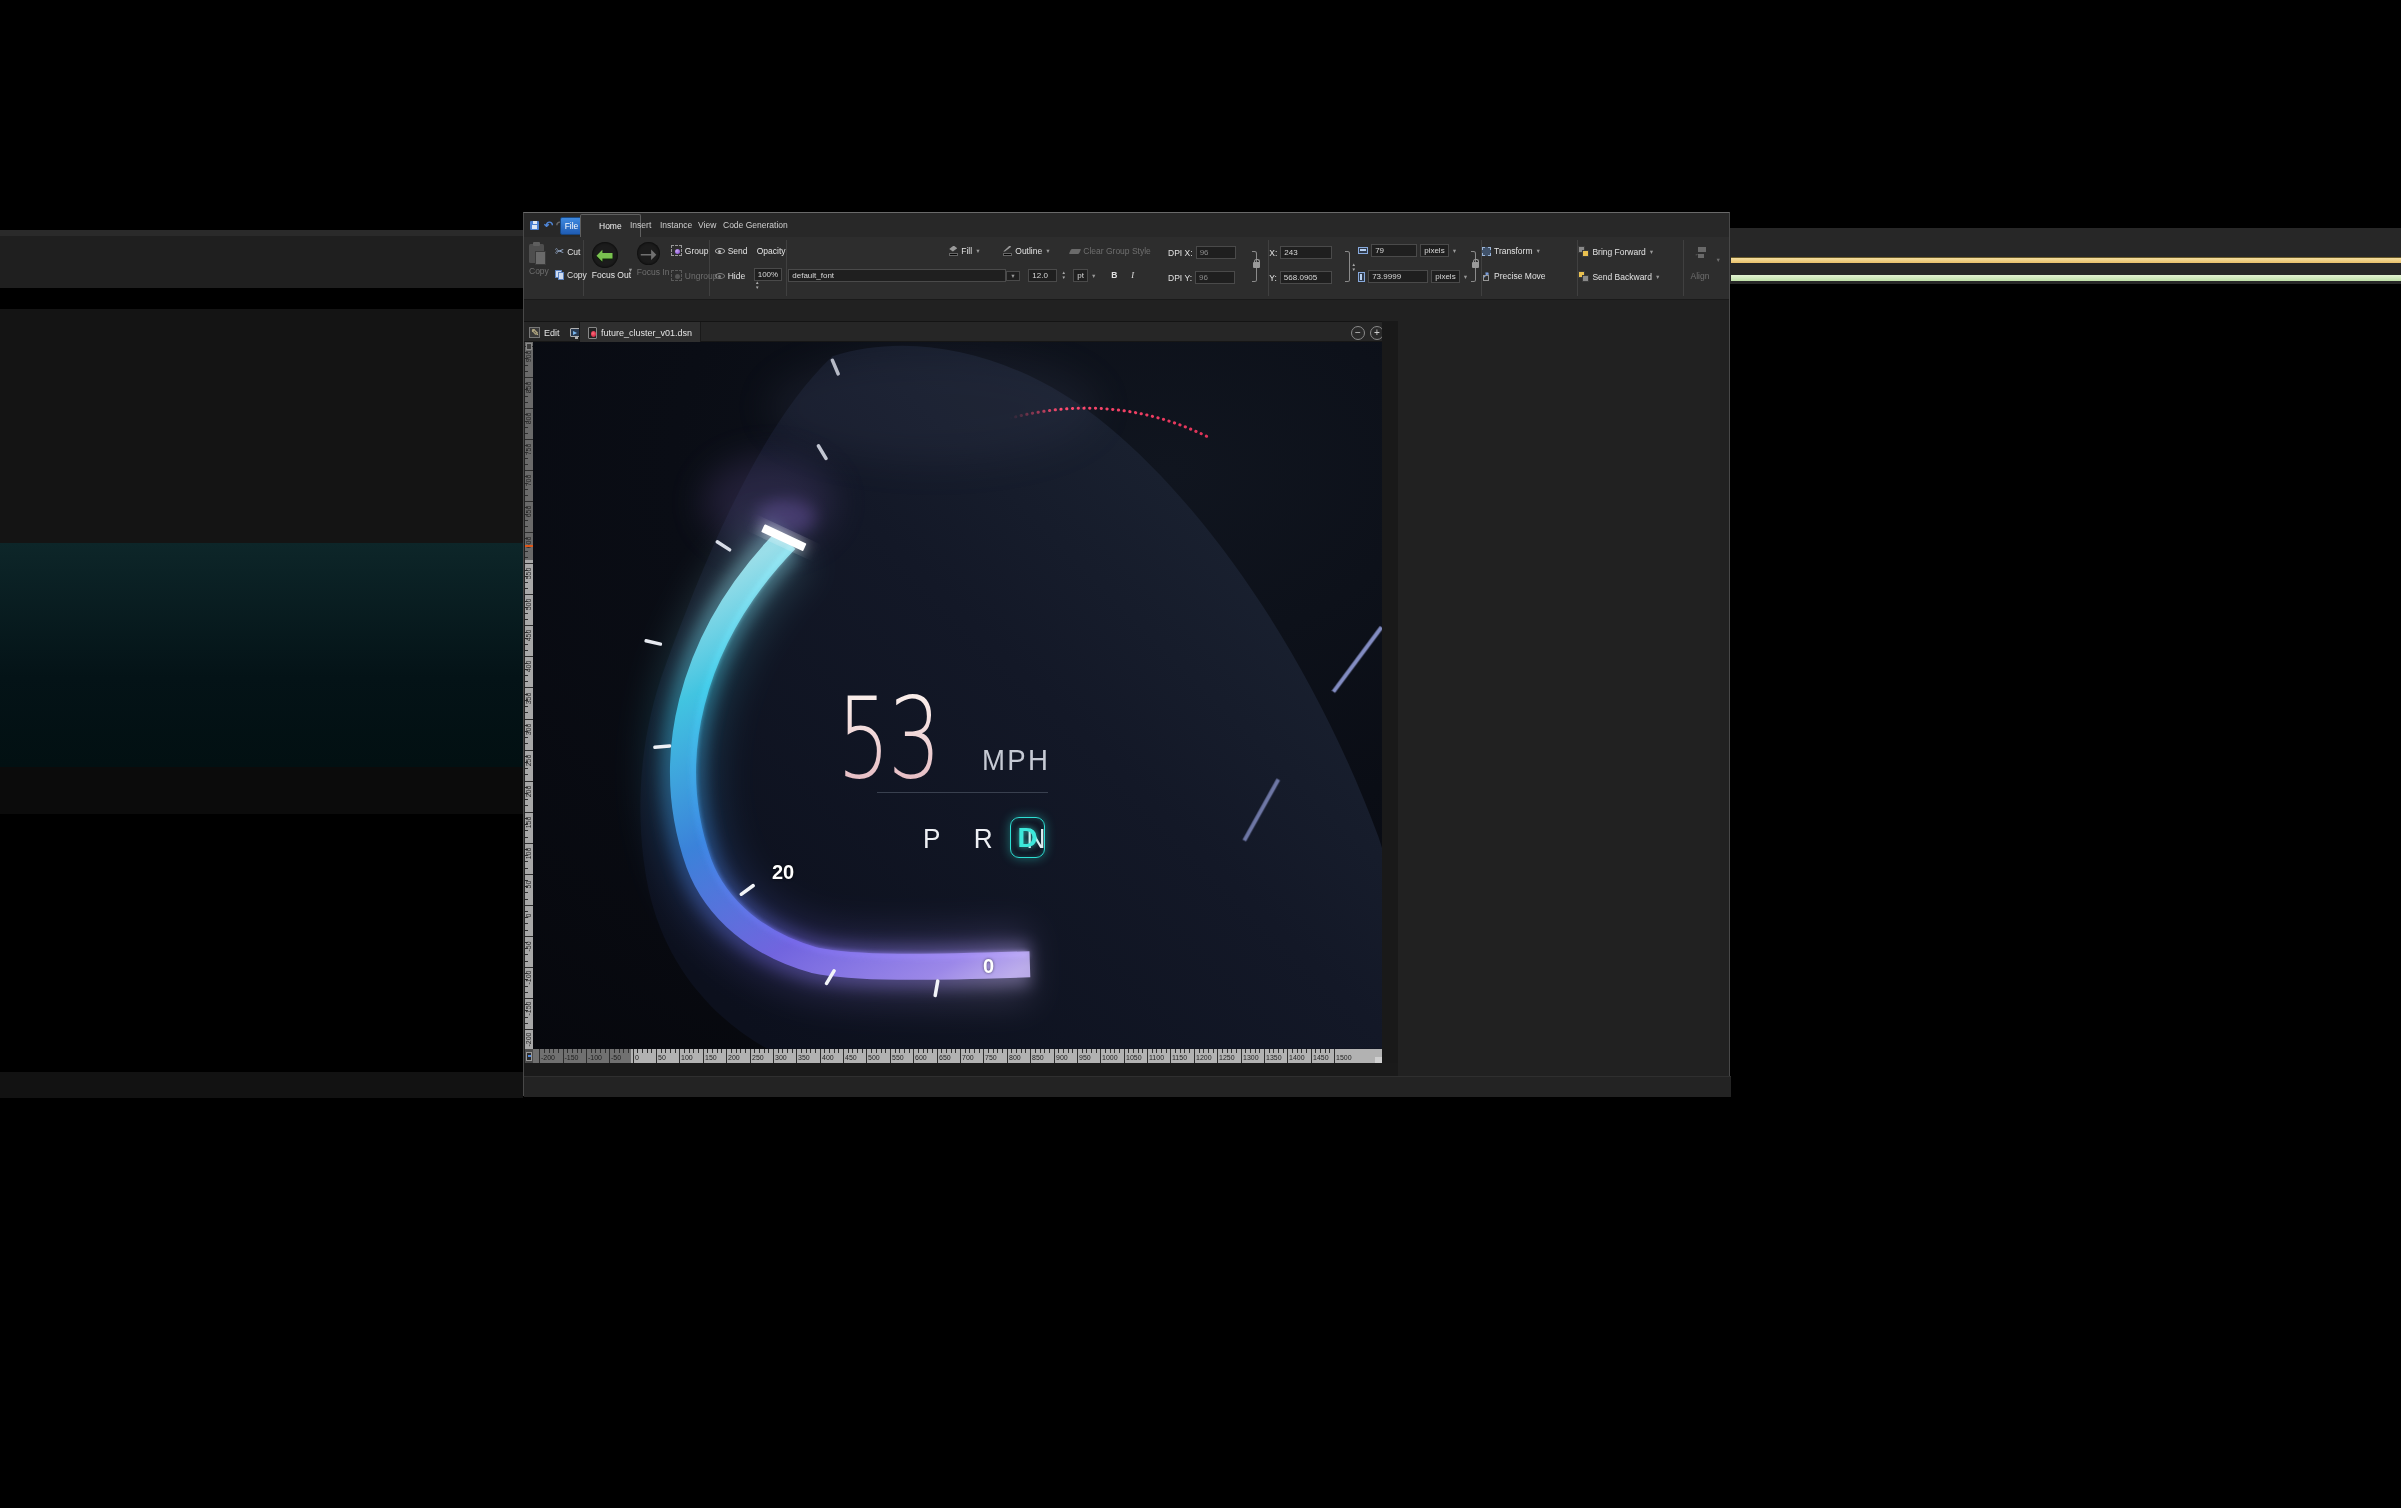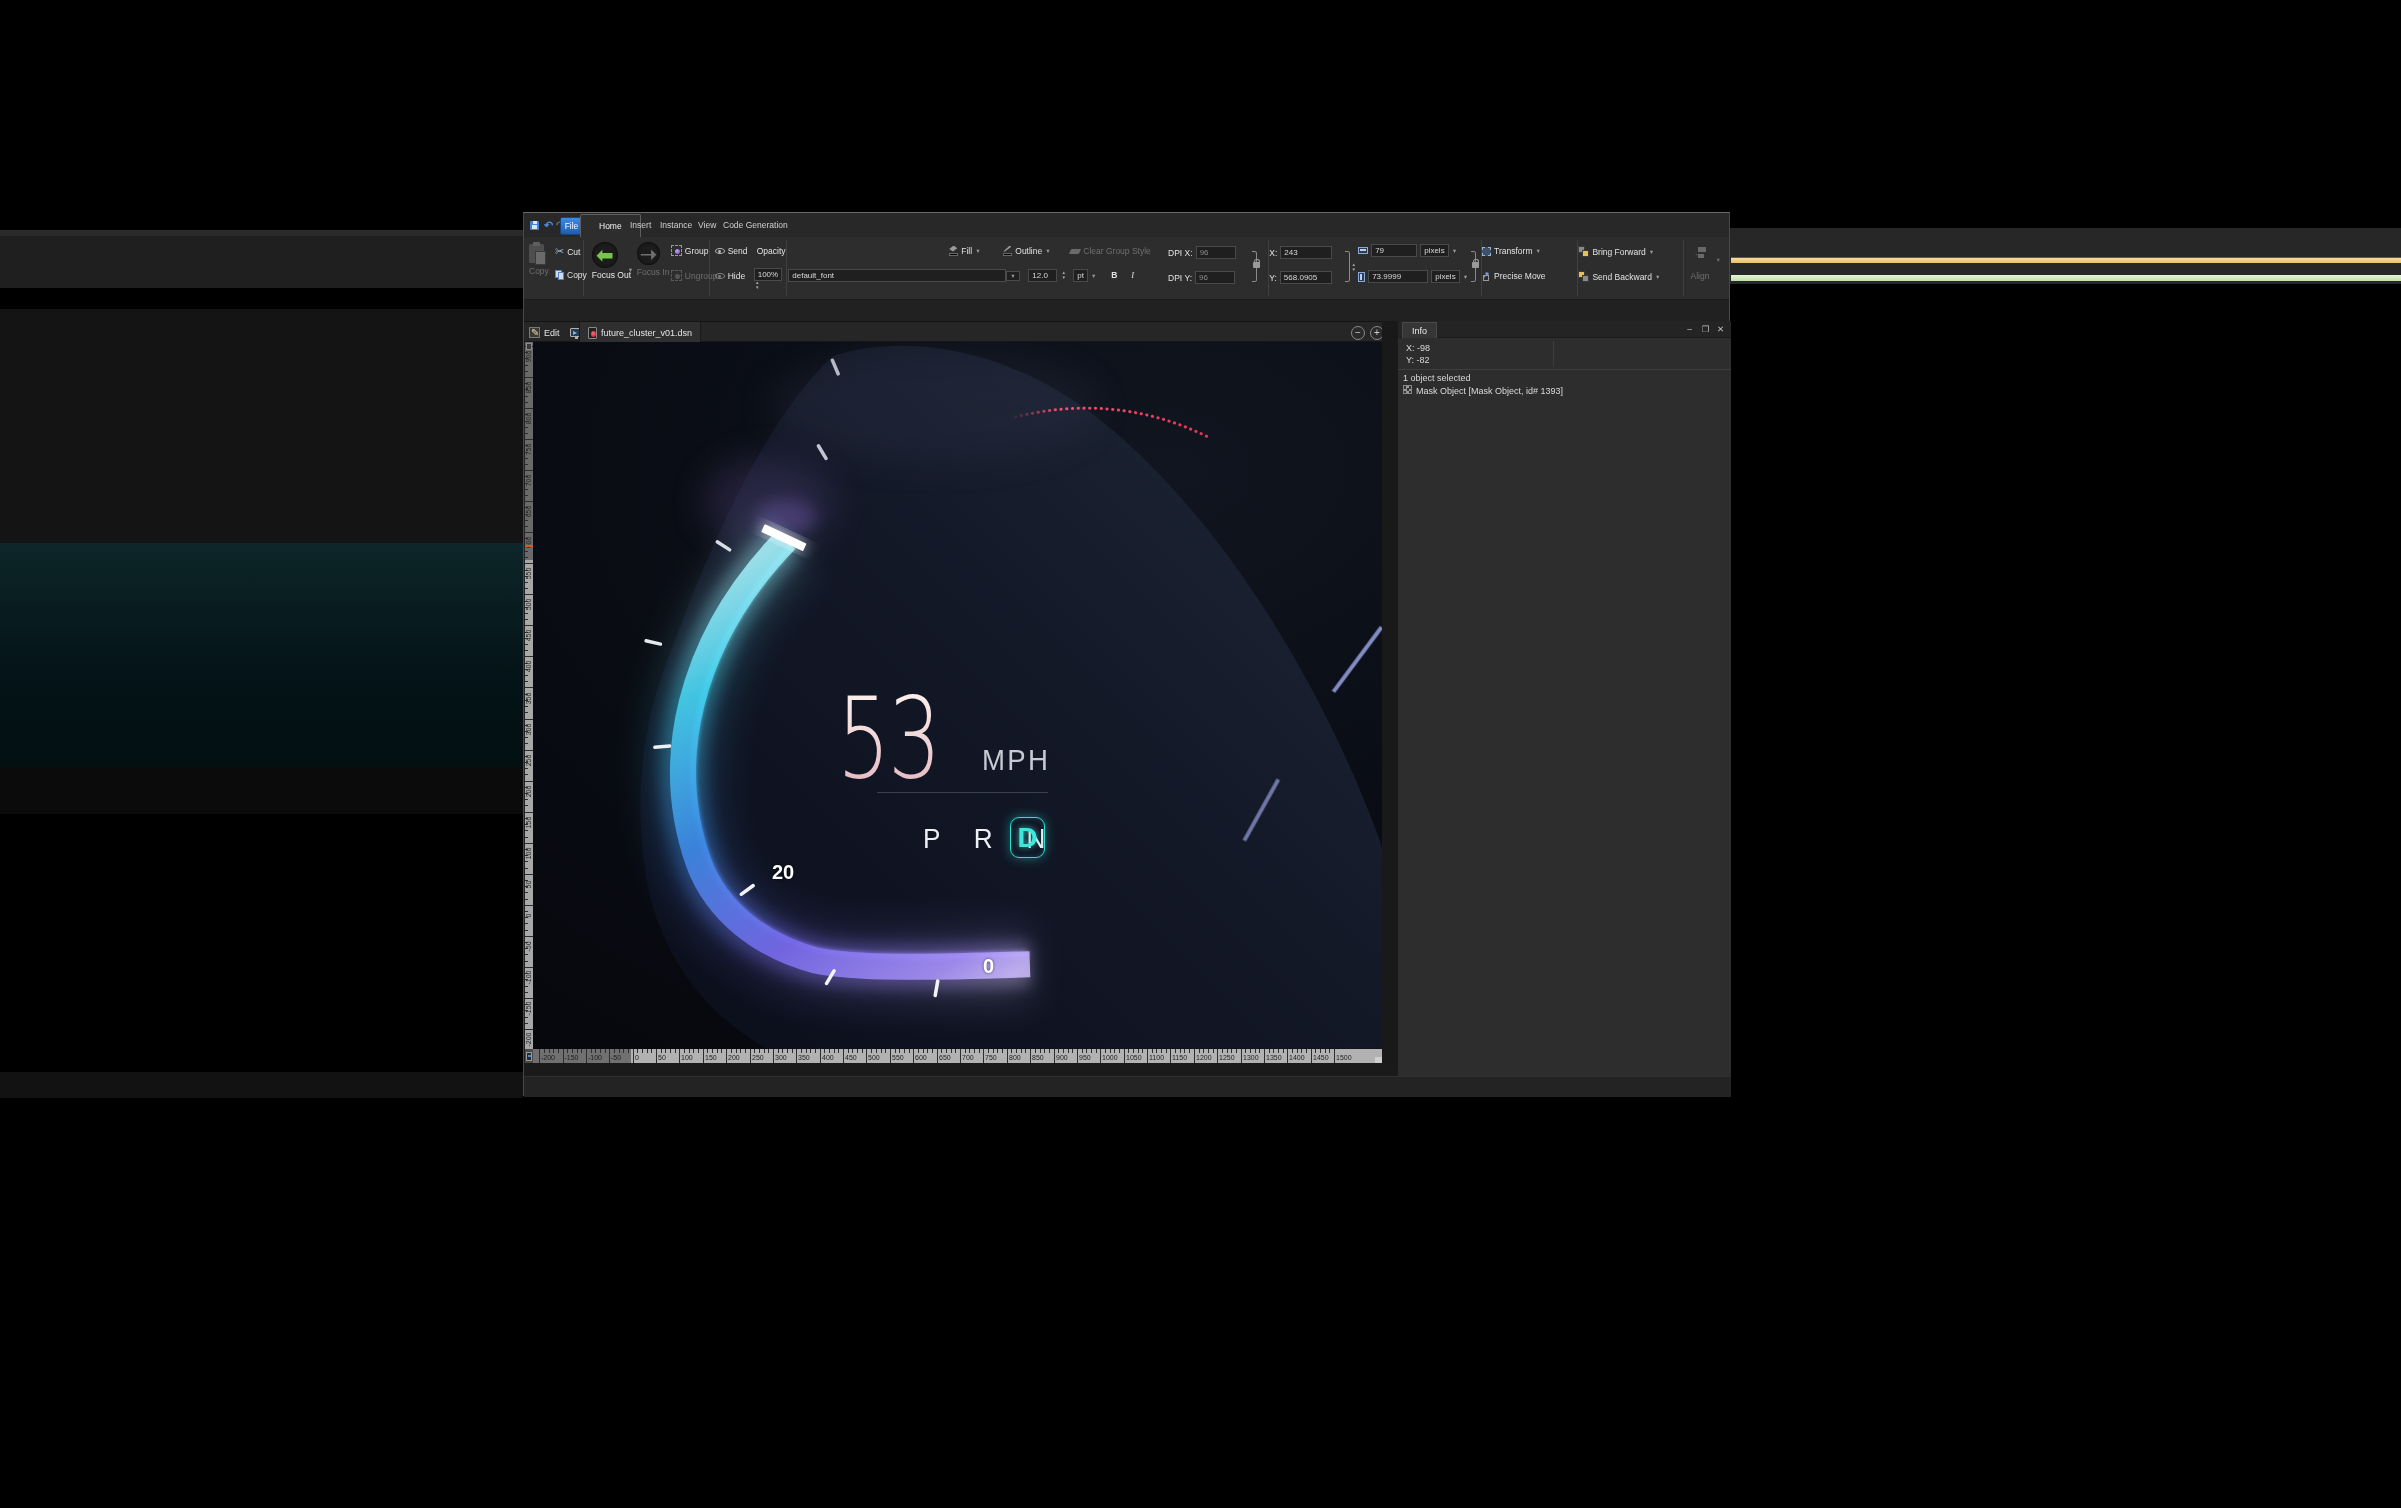--- a/index.html
+++ b/index.html
@@ -872,32 +872,17 @@
       <div id="gear-letters" class="cluster-text">P R N</div>
       <div id="gear-d-badge" style="border-color: rgb(45, 223, 211);"><span>D</span></div>
       <div id="gauge-label-20" class="cluster-text">20</div>
       <div id="gauge-label-0" class="cluster-text">0</div>
     </div>
 
     <div id="canvas-gap-right"></div>
     <div id="canvas-corner-thumb"></div>
     <div id="below-ruler"></div>
 
-    <div id="info-panel">
-      <div id="info-header">
-        <div id="info-tab">Info</div>
-        <div class="win-ctrl" id="info-min">–</div>
-        <div class="win-ctrl" id="info-restore">❐</div>
-        <div class="win-ctrl" id="info-close">✕</div>
-      </div>
-      <div class="info-coord" id="info-x">X: -98</div>
-      <div class="info-coord" id="info-y">Y: -82</div>
-      <div id="info-coldiv"></div>
-      <div id="info-rowdiv"></div>
-      <div id="info-selection">1 object selected</div>
-      <div id="mask-icon"></div>
-      <div id="info-object">Mask Object [Mask Object, id# 1393]</div>
-    </div>
 
     <div id="statusbar"></div>
   </div>
 </div>
 
 
 </body></html>

